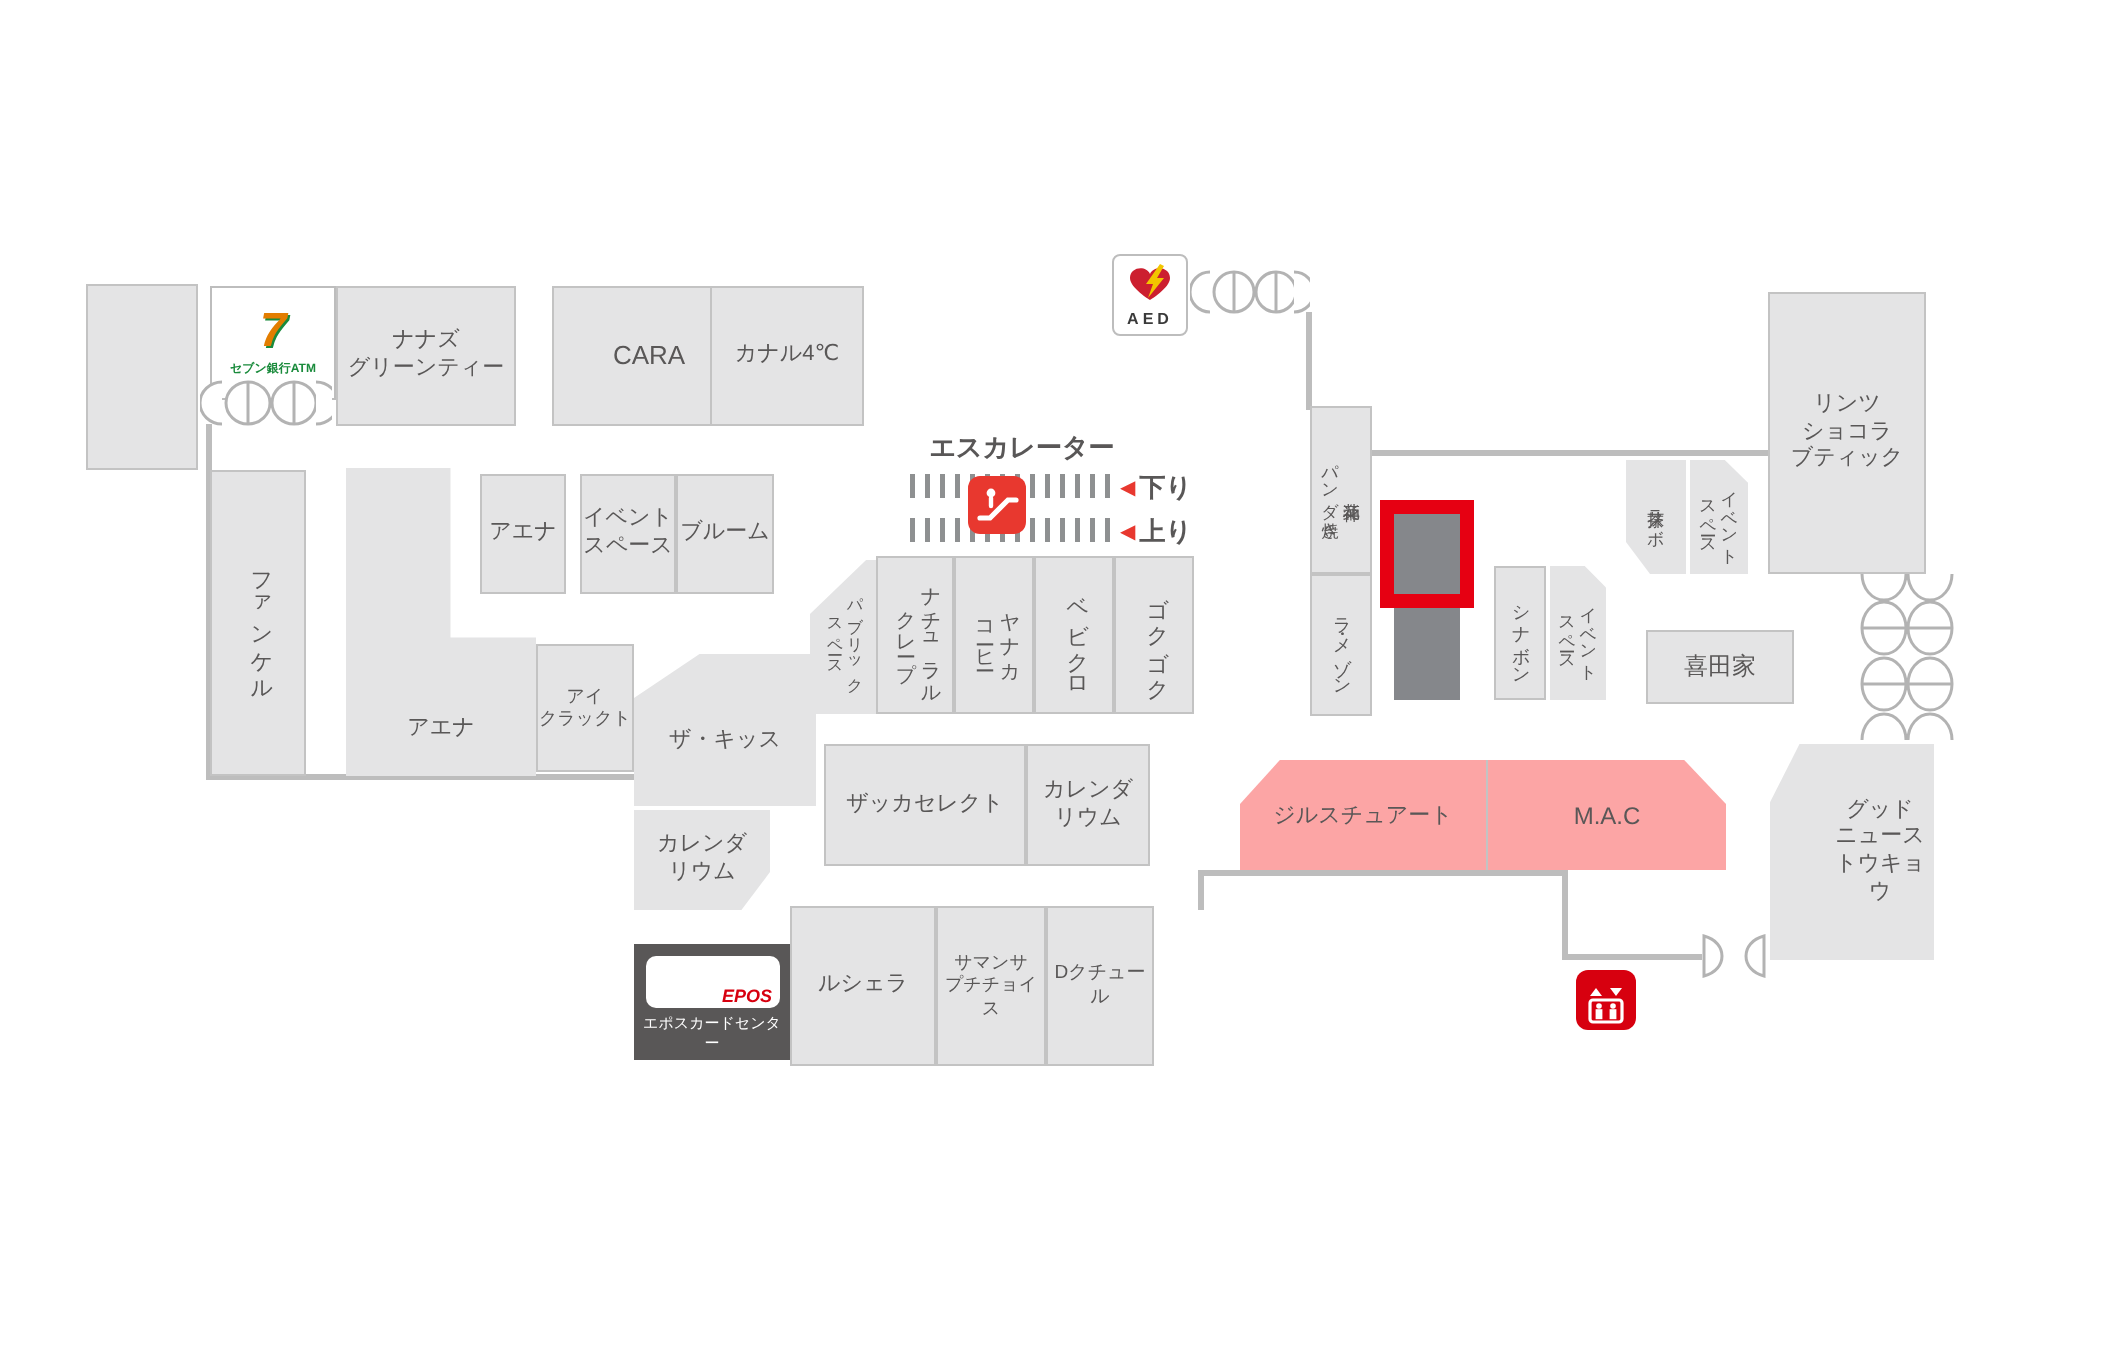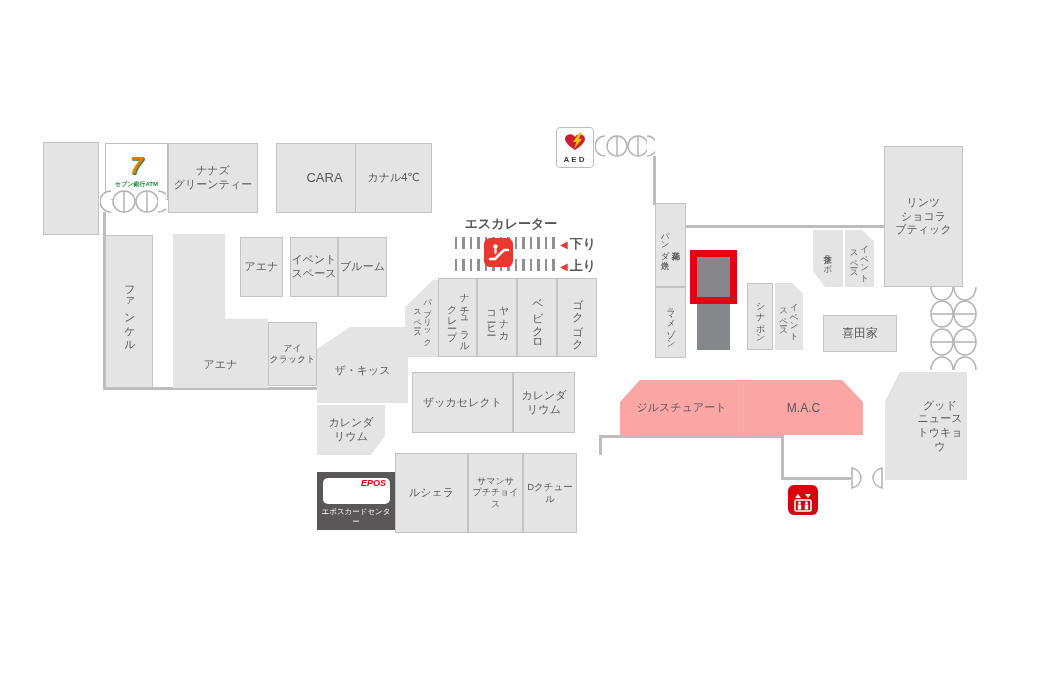--- a/index.html
+++ b/index.html
@@ -73,21 +73,21 @@
               clip-path:polygon(0 29%,36% 0,100% 0,100% 100%,0 100%);">
     <span>ザ・キッス</span>
   </div>
   <div class="box noborder" style="left:317px;top:405px;width:68px;height:50px;
               clip-path:polygon(0 0,100% 0,100% 62%,79% 100%,0 100%);">
     <span>カレンダ
 リウム</span>
   </div>
 
   <div class="box" style="left:317px;top:472px;width:78px;height:58px;background:#595757;border-color:#595757;flex-direction:column;justify-content:flex-end;padding-bottom:3px;">
-    <div style="background:#fff;border-radius:5px;width:32px;height:26px;display:flex;align-items:flex-start;justify-content:center;margin-bottom:3px;padding-left:35px;">
+    <div style="background:#fff;border-radius:5px;width:32px;height:26px;display:flex;align-items:flex-end;justify-content:center;margin-bottom:3px;padding-left:35px;">
       <span style="color:#d7000f;font-weight:bold;font-style:italic;font-size:9px;">EPOS</span>
     </div>
     <span style="color:#fff;font-size:7.5px;">エポスカードセンター</span>
   </div>
 
   <div class="box" style="left:395px;top:453px;width:73px;height:80px;"><span>ルシェラ</span></div>
   <div class="box" style="left:468px;top:453px;width:55px;height:80px;font-size:9px;"><span>サマンサ
 プチチョイス</span></div>
   <div class="box" style="left:523px;top:453px;width:54px;height:80px;font-size:9.5px;"><span>Dクチュール</span></div>
 

